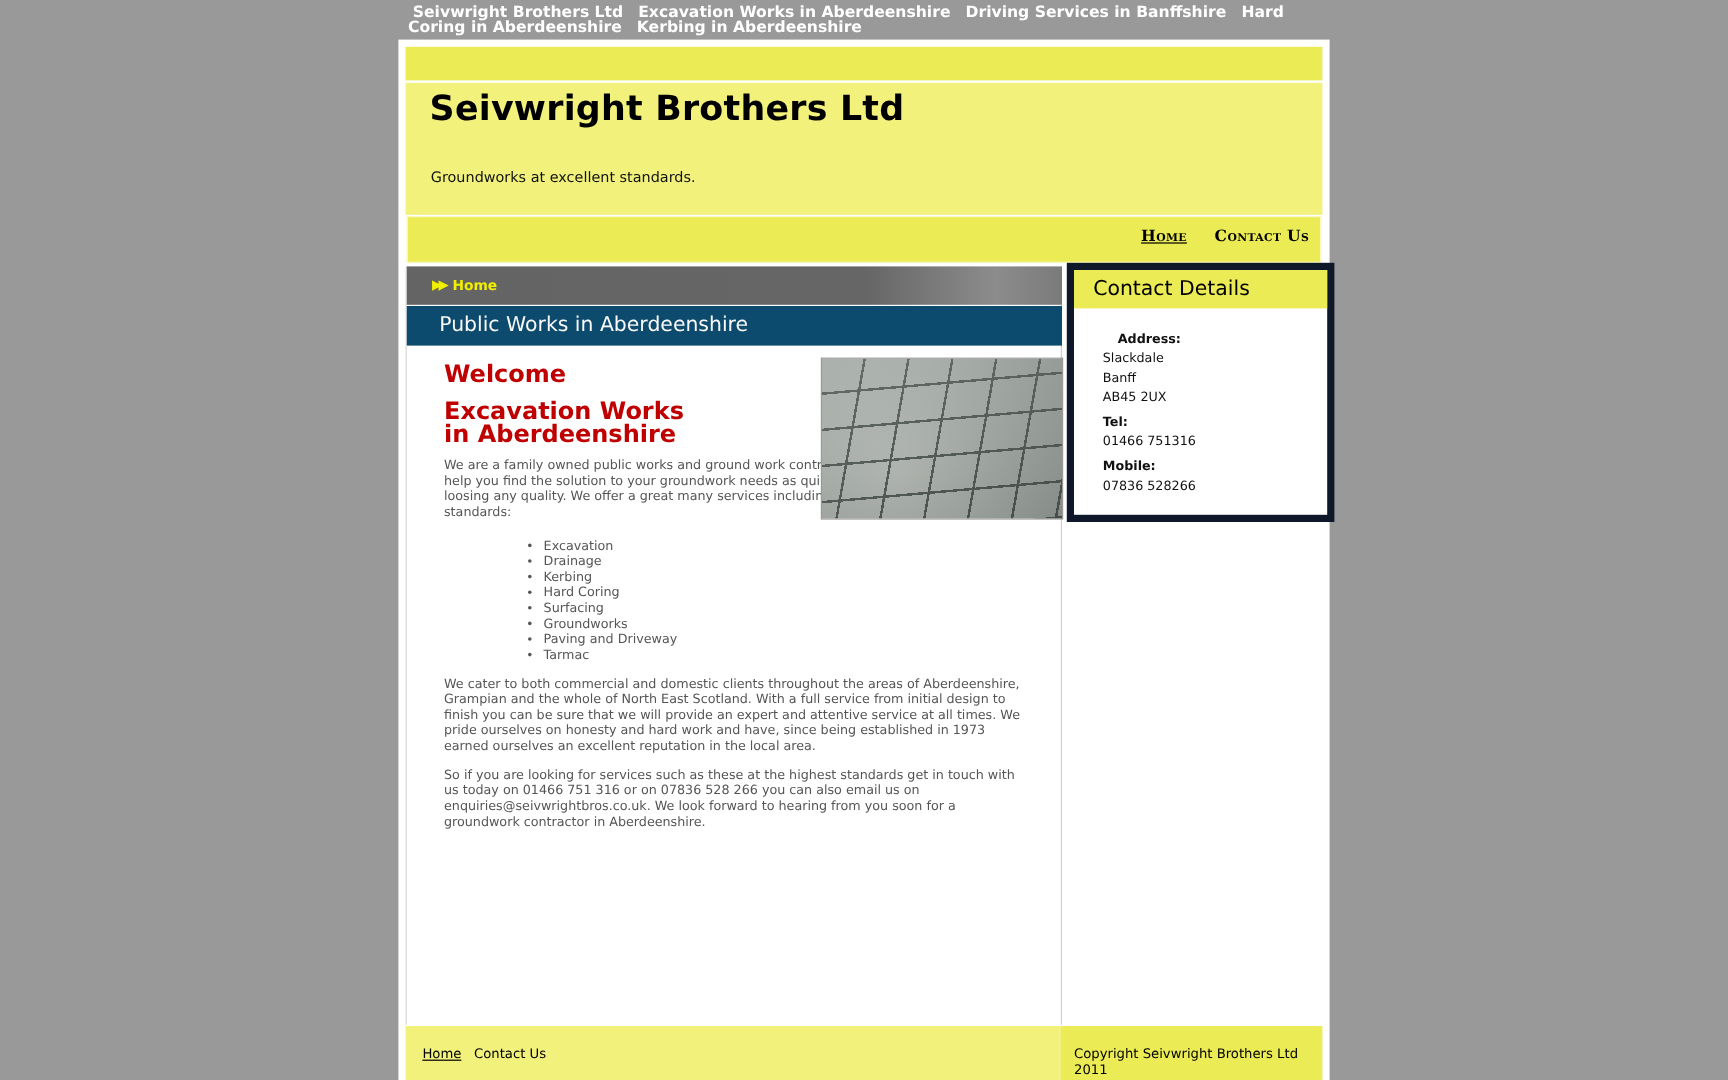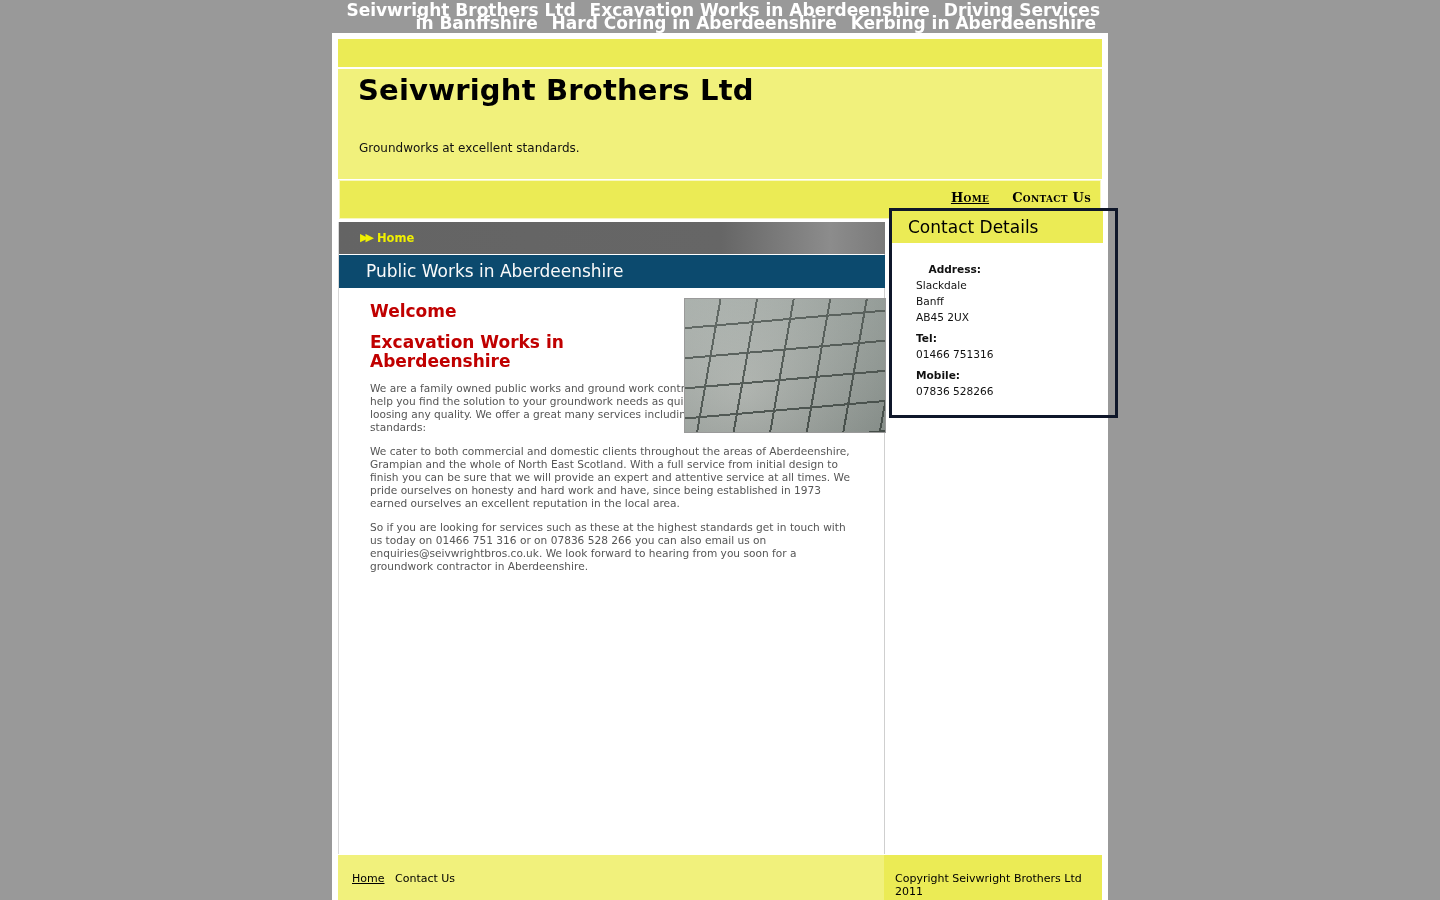--- a/index.html
+++ b/index.html
@@ -4,21 +4,21 @@
 <style>
   html, body { margin:0; padding:0; }
   body {
     width:1440px; height:900px; overflow:hidden;
     background:#999999;
     font-family: "DejaVu Sans", sans-serif;
     position:relative;
   }
   .toplinks {
     position:absolute; left:340px; top:4px; width:760px;
-    text-align:right; font-size:17px; font-weight:bold; color:#ffffff;
+    text-align:left; font-size:13px; font-weight:bold; color:#ffffff;
     line-height:13px;
   }
   .toplinks a { color:#ffffff; text-decoration:none; margin:0 4px; }
   .page {
     position:absolute; left:332px; top:33px; width:776px; height:880px;
     background:#ffffff;
   }
   .topbar {
     position:absolute; left:6px; top:6px; width:764px; height:28px;
     background:#ebeb55;
@@ -65,40 +65,39 @@
   }
   .subhead h2 {
     margin:0; position:absolute; left:27px; top:6px;
     color:#fafafa; font-size:17px; font-weight:normal;
   }
   .content {
     position:absolute; left:31px; top:80px; width:486px;
     color:#555555; font-size:10.6px; line-height:13px;
   }
   .content h3 {
-    color:#c00000; font-size:17px; font-weight:bold; margin:0; line-height:19px;
+    color:#c00000; font-size:20px; font-weight:bold; margin:0; line-height:19px;
   }
   .content p { margin:0; }
   .photo {
     position:absolute; left:314px; top:-4px; width:200px; height:133px;
     border:1px solid #9a9a9a;
     background:
       linear-gradient(160deg, rgba(255,255,255,0.15), rgba(0,0,0,0.1)),
       repeating-linear-gradient(100deg, transparent 0 34px, #4c5550 34px 36px),
       repeating-linear-gradient(175deg, transparent 0 28px, #4c5550 28px 30px),
       radial-gradient(circle at 30% 70%, #b5bab5, #8f9893);
   }
   .services {
     list-style:disc; margin:0; padding-left:83px;
   }
   .services li { padding-left:0; }
   .sidebar {
-    position:absolute; left:557px; top:175px; width:211px; height:204px;
-    border:3px solid #0f172a;
-    padding-left:12px;
+    position:absolute; left:557px; top:186px; width:211px; height:204px;
+    border:6px solid #0f172a;
   }
   .sidebar .shead {
     position:absolute; left:0; top:0; width:211px; height:32px; background:#ebeb55;
   }
   .sidebar .shead h2 {
     margin:0; position:absolute; left:16px; top:6px; font-size:17px; font-weight:normal; color:#000;
   }
   .sbody {
     position:absolute; left:24px; top:50px; font-size:10.6px; color:#111; line-height:16px;
   }
@@ -150,20 +149,30 @@
       <h2>Public Works in Aberdeenshire</h2>
     </div>
 
     <div class="content">
       <div class="photo"></div>
 
       <h3>Welcome</h3>
 
       <h3 style="width:200px; margin-top:12px;">Excavation Works in Aberdeenshire</h3>
       <p style="margin-top:11px;">We are a family owned public works and ground work contractor company, who are here to help you find the solution to your groundwork needs as quickly as possible but without loosing any quality. We offer a great many services including the following to the highest standards:</p>
+      <ul class="services" style="margin-top:15px;">
+        <li>Excavation</li>
+        <li>Drainage</li>
+        <li>Kerbing</li>
+        <li>Hard Coring</li>
+        <li>Surfacing</li>
+        <li>Groundworks</li>
+        <li>Paving and Driveway</li>
+        <li>Tarmac</li>
+      </ul>
 
       <p style="margin-top:11px;">We cater to both commercial and domestic clients throughout the areas of Aberdeenshire, Grampian and the whole of North East Scotland. With a full service from initial design to finish you can be sure that we will provide an expert and attentive service at all times. We pride ourselves on honesty and hard work and have, since being established in 1973 earned ourselves an excellent reputation in the local area.</p>
 
       <p style="margin-top:11px;">So if you are looking for services such as these at the highest standards get in touch with us today on 01466 751 316 or on 07836 528 266 you can also email us on enquiries@seivwrightbros.co.uk. We look forward to hearing from you soon for a groundwork contractor in Aberdeenshire.</p>
     </div>
   </div>
 
   <div class="sidebar">
     <div class="shead">
       <h2>Contact Details</h2>

